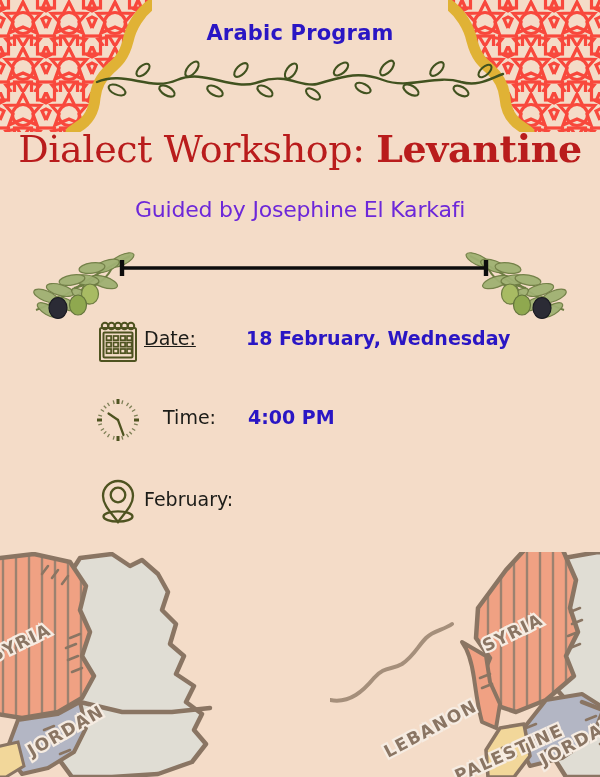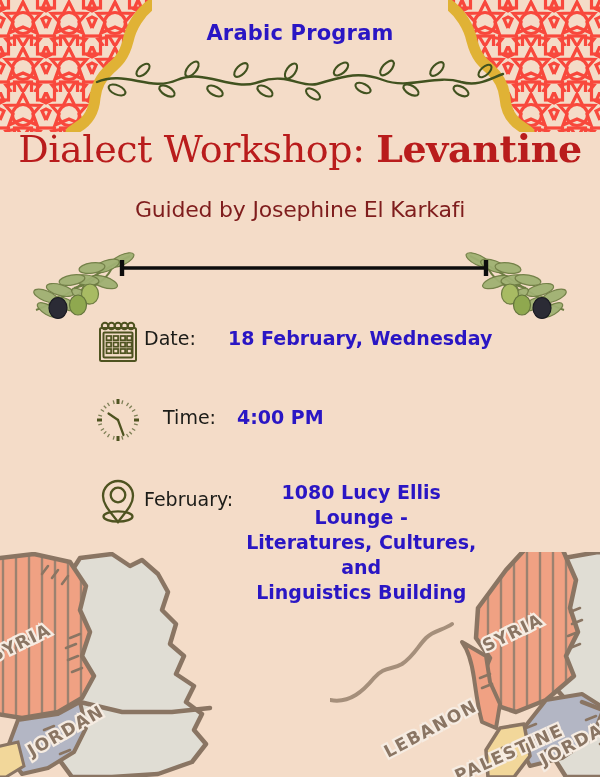--- a/index.html
+++ b/index.html
@@ -74,21 +74,21 @@
   .title .bold { font-weight: bold; }
 
   .subtitle {
     position: absolute;
     top: 197px;
     left: 0;
     width: 600px;
     text-align: center;
     font-family: "DejaVu Sans", sans-serif;
     font-size: 22px;
-    color: #7f1d1d;
+    color: #6d28d9;
     letter-spacing: -0.2px;
   }
 
   
   .branch {
     position: absolute;
     width: 110px;
     height: 80px;
   }
   .branch.left  { left: 26px;  top: 250px; }
@@ -131,27 +131,27 @@
   }
   .info-row .val {
     font-family: "DejaVu Sans", sans-serif;
     font-weight: bold;
     font-size: 19px;
     color: #2a16c4;
     padding-top: 8px;
     line-height: 1.32;
   }
 
-  .row-date .lbl { width: 72px; }
-  .row-date .val { margin-left: 12px; }
+  .row-date .lbl { width: 72px; text-decoration: underline; }
+  .row-date .val { margin-left: 30px; }
 
   .row-time { margin-bottom: 26px; text-align: right; }
   .row-time .ico { padding-top: 4px; }
   .row-time .lbl { width: 72px; padding-top: 14px; }
-  .row-time .val { margin-left: 21px; padding-top: 13px; }
+  .row-time .val { margin-left: 32px; padding-top: 13px; }
 
   .row-loc .ico  { padding-top: 8px; }
   .row-loc .lbl  { padding-top: 18px; }
   .row-loc .val  { margin-left: 12px; padding-top: 10px; text-align: center; width: 232px; }
 
   
   .map {
     position: absolute;
     bottom: 0;
     width: 300px;
@@ -396,25 +396,20 @@
         <svg width="42" height="48" viewBox="0 0 42 48">
           <g fill="none" stroke="#4e5320" stroke-width="2.3">
             <path d="M21 3 C12.7 3 6 9.7 6 18 C6 27.5 15 35.5 21 44
                      C27 35.5 36 27.5 36 18 C36 9.7 29.3 3 21 3 Z"></path>
             <circle cx="21" cy="17" r="7.3"></circle>
             <ellipse cx="21" cy="38.5" rx="14.5" ry="5.2"></ellipse>
           </g>
         </svg>
       </div>
       <div class="lbl">February:</div>
-      <div class="val">
-        <div>1080 Lucy Ellis Lounge -</div>
-        <div>Literatures, Cultures, and</div>
-        <div>Linguistics Building</div>
-      </div>
     </div>
   </div>
 
   <div class="map left">
     <svg width="300" height="225" viewBox="0 0 300 225">
       <defs>
         <pattern id="stripesL" width="13" height="13" patternUnits="userSpaceOnUse">
           <rect width="13" height="13" fill="#f0a183"></rect>
           <line x1="2" y1="-2" x2="2" y2="15" stroke="#9b8270" stroke-width="2.4"></line>
         </pattern>

